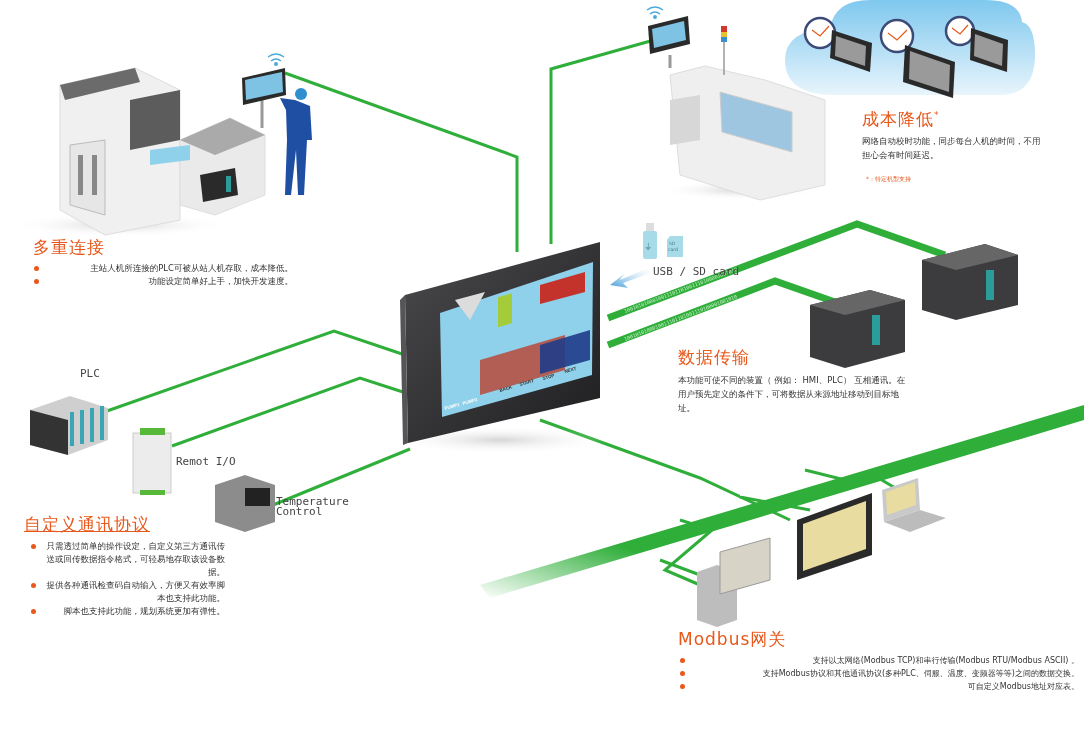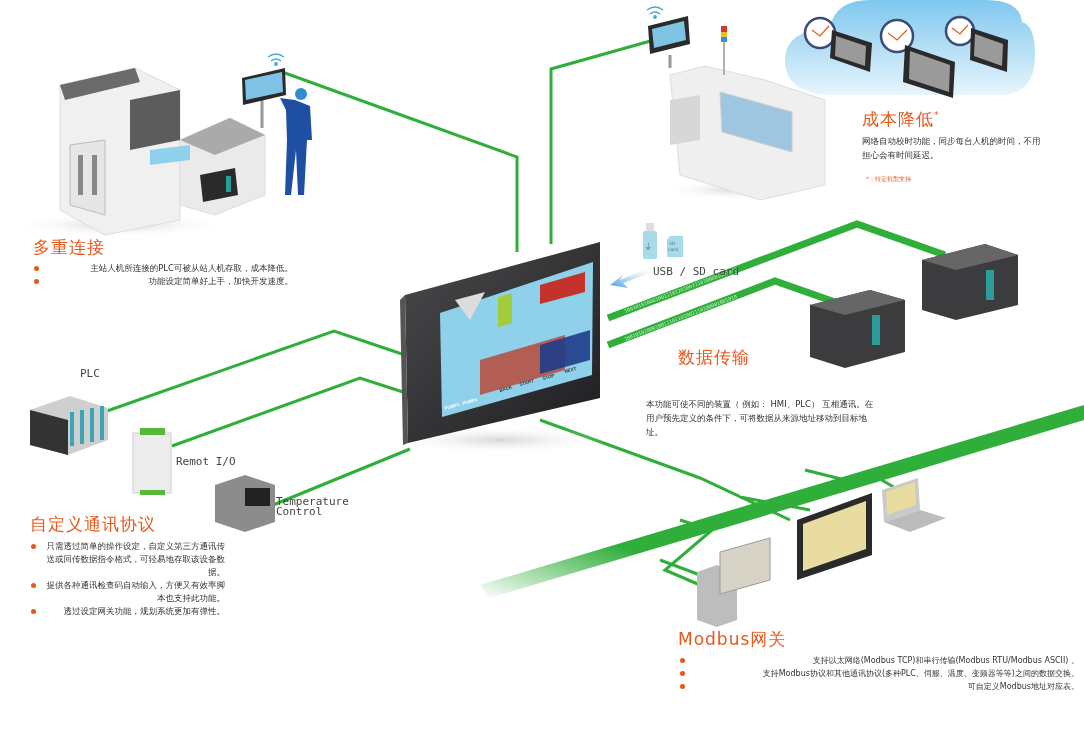--- a/index.html
+++ b/index.html
@@ -225,29 +225,29 @@
     <polygon points="884,522 920,510 946,518 910,532" fill="#bcbcbc"></polygon>
   </g>
 </svg>
 
 <h2 class="section-title" style="left:33px;top:236px;">多重连接</h2>
 <ul class="bullets" style="left:33px;top:262px;width:260px;">
   <li>主站人机所连接的PLC可被从站人机存取，成本降低。</li>
   <li>功能设定简单好上手，加快开发速度。</li>
 </ul>
 
-<h2 class="section-title" style="left:30px;top:513px;">自定义通讯协议</h2>
+<h2 class="section-title" style="left:24px;top:513px;text-decoration:underline;">自定义通讯协议</h2>
 <ul class="bullets" style="left:30px;top:540px;width:195px;">
   <li>只需透过简单的操作设定，自定义第三方通讯传送或回传数据指令格式，可轻易地存取该设备数据。</li>
   <li>提供各种通讯检查码自动输入，方便又有效率脚本也支持此功能。</li>
-  <li>透过设定网关功能，规划系统更加有弹性。</li>
+  <li>脚本也支持此功能，规划系统更加有弹性。</li>
 </ul>
 
 <h2 class="section-title" style="left:678px;top:346px;">数据传输</h2>
-<p class="para" style="left:646px;top:373px;width:230px;margin-top:24px;">本功能可使不同的装置（ 例如： HMI、PLC） 互相通讯。在用户预先定义的条件下，可将数据从来源地址移动到目标地址。</p>
+<p class="para" style="left:678px;top:373px;width:230px;">本功能可使不同的装置（ 例如： HMI、PLC） 互相通讯。在用户预先定义的条件下，可将数据从来源地址移动到目标地址。</p>
 
 <h2 class="section-title" style="left:862px;top:108px;">
   <span>成本降低</span><sup>*</sup>
 </h2>
 <p class="para" style="left:862px;top:134px;width:180px;">网络自动校时功能，同步每台人机的时间，不用担心会有时间延迟。</p>
 <div class="note" style="left:866px;top:175px;">*：特定机型支持</div>
 
 <h2 class="section-title" style="left:678px;top:628px;">Modbus网关</h2>
 <ul class="bullets" style="left:679px;top:654px;width:400px;font-size:8px;">
   <li>支持以太网络(Modbus TCP)和串行传输(Modbus RTU/Modbus ASCII) 。</li>

